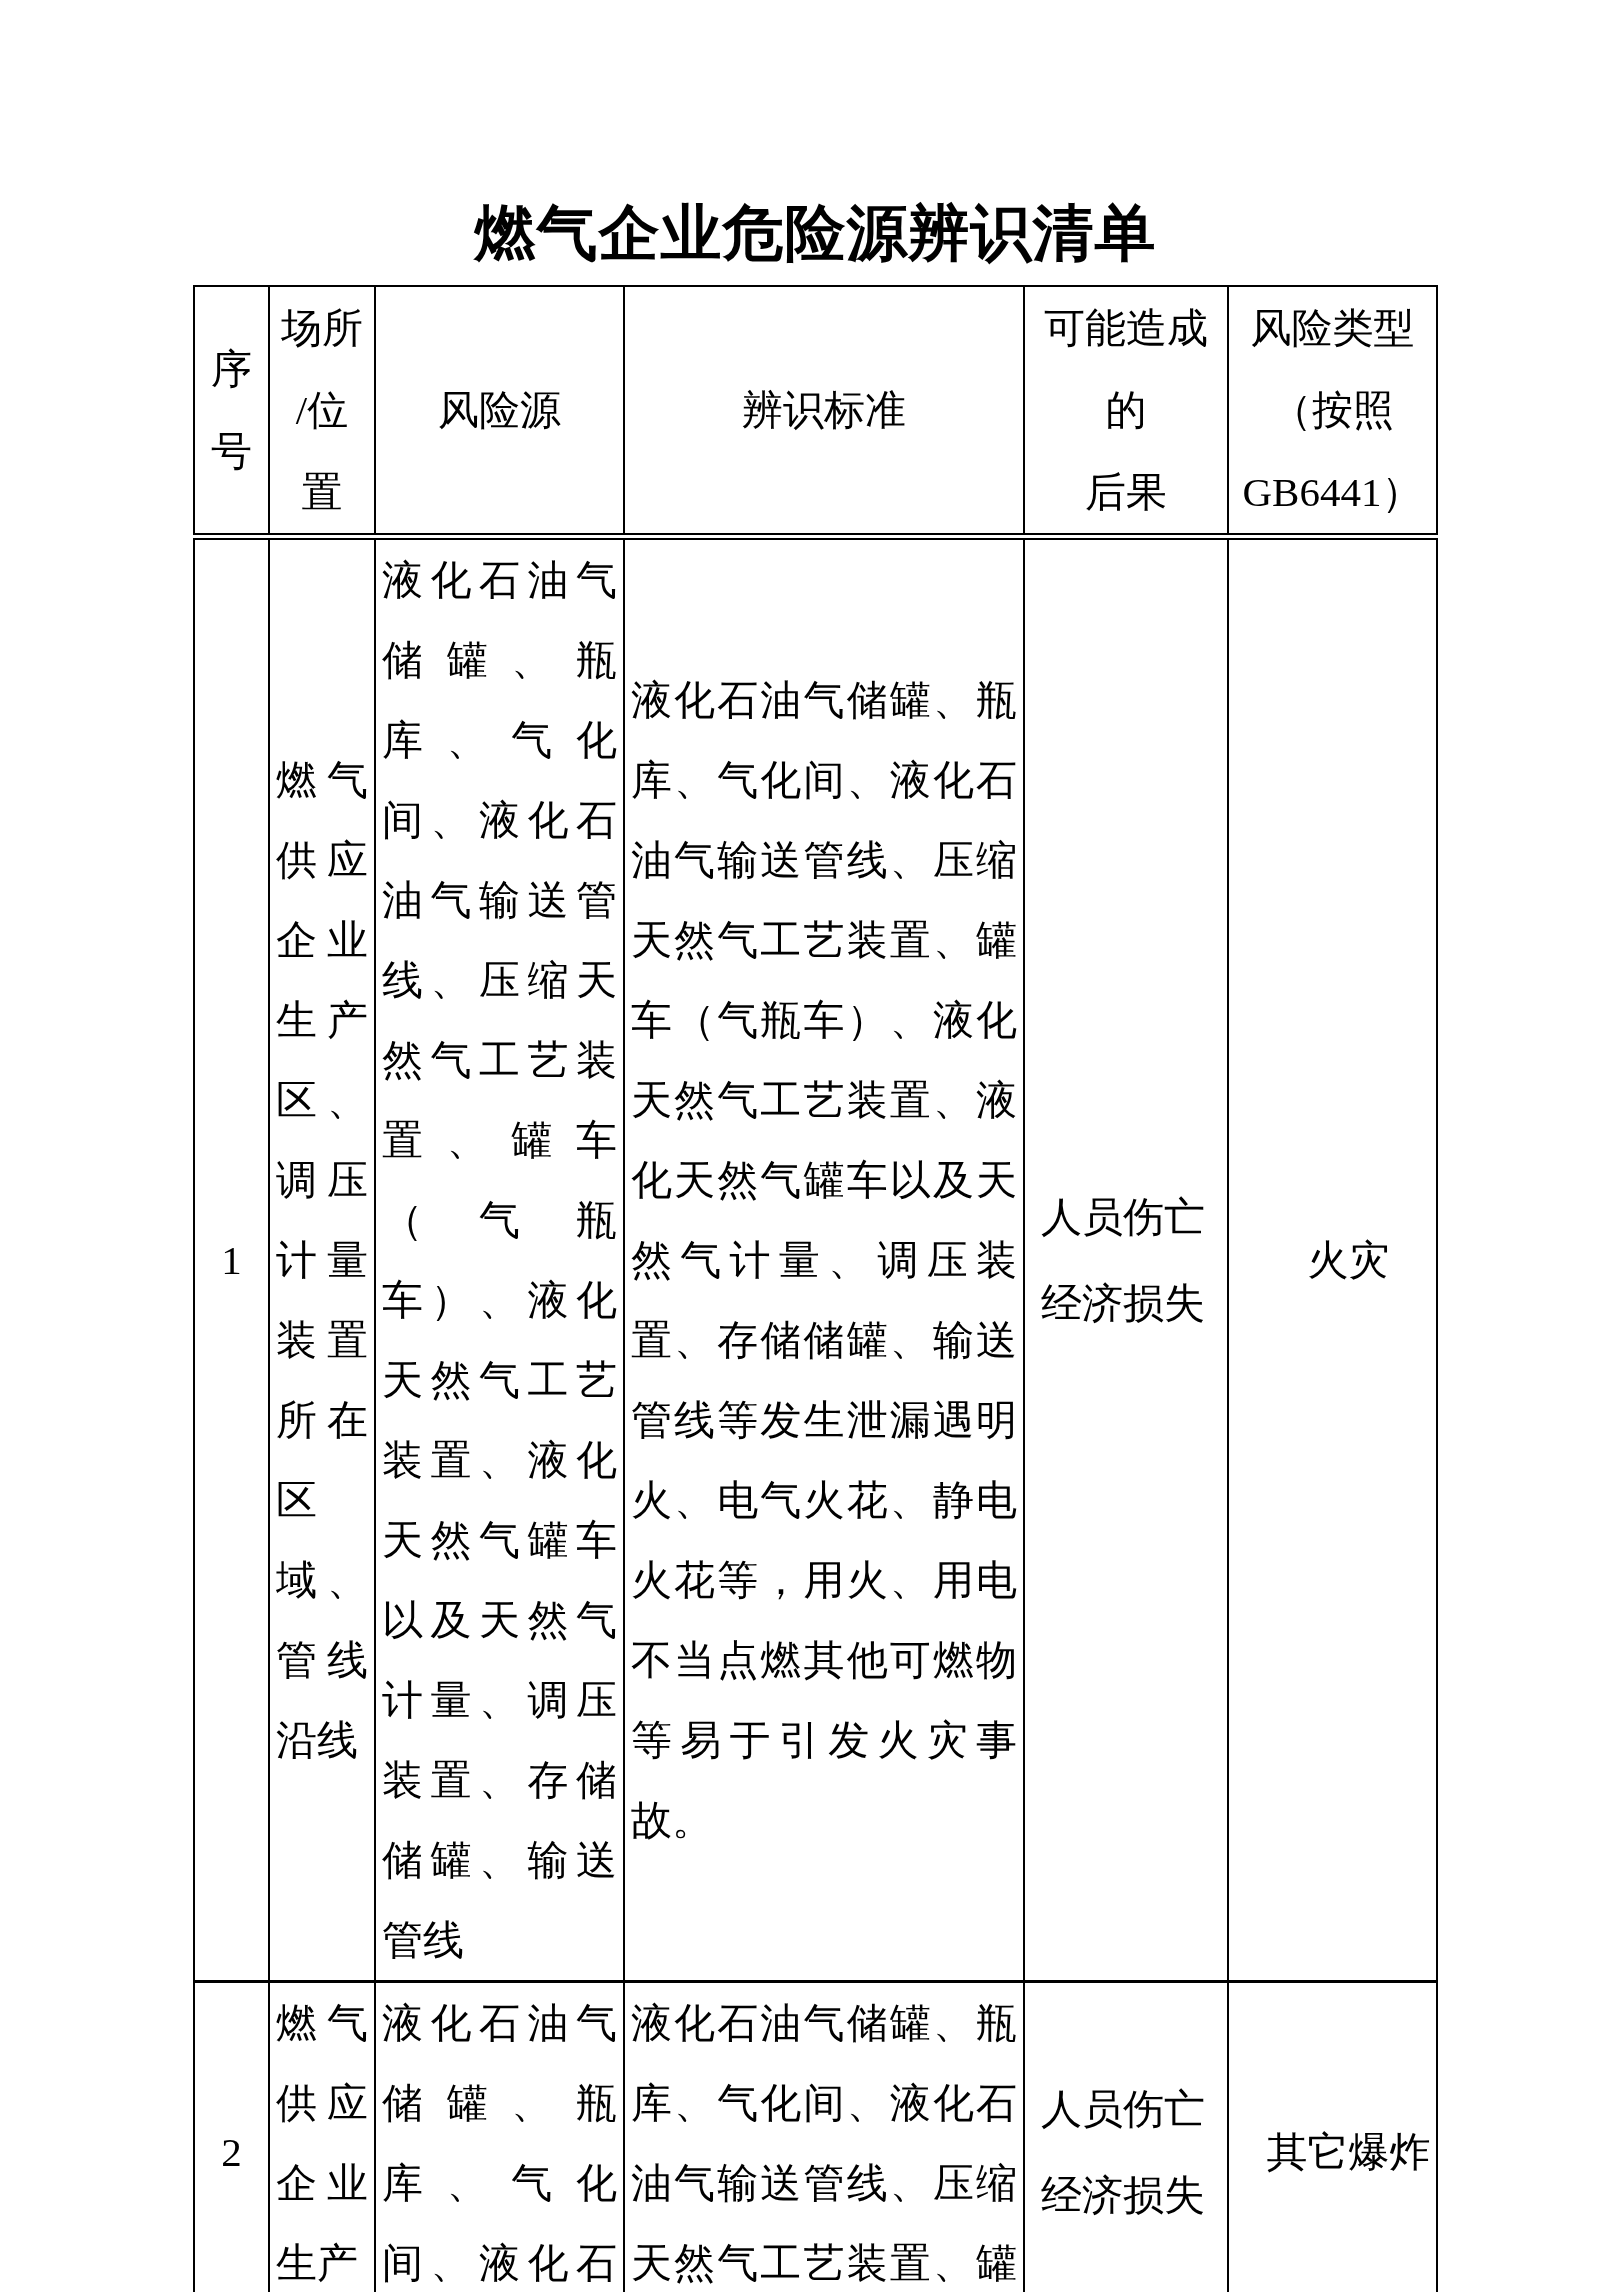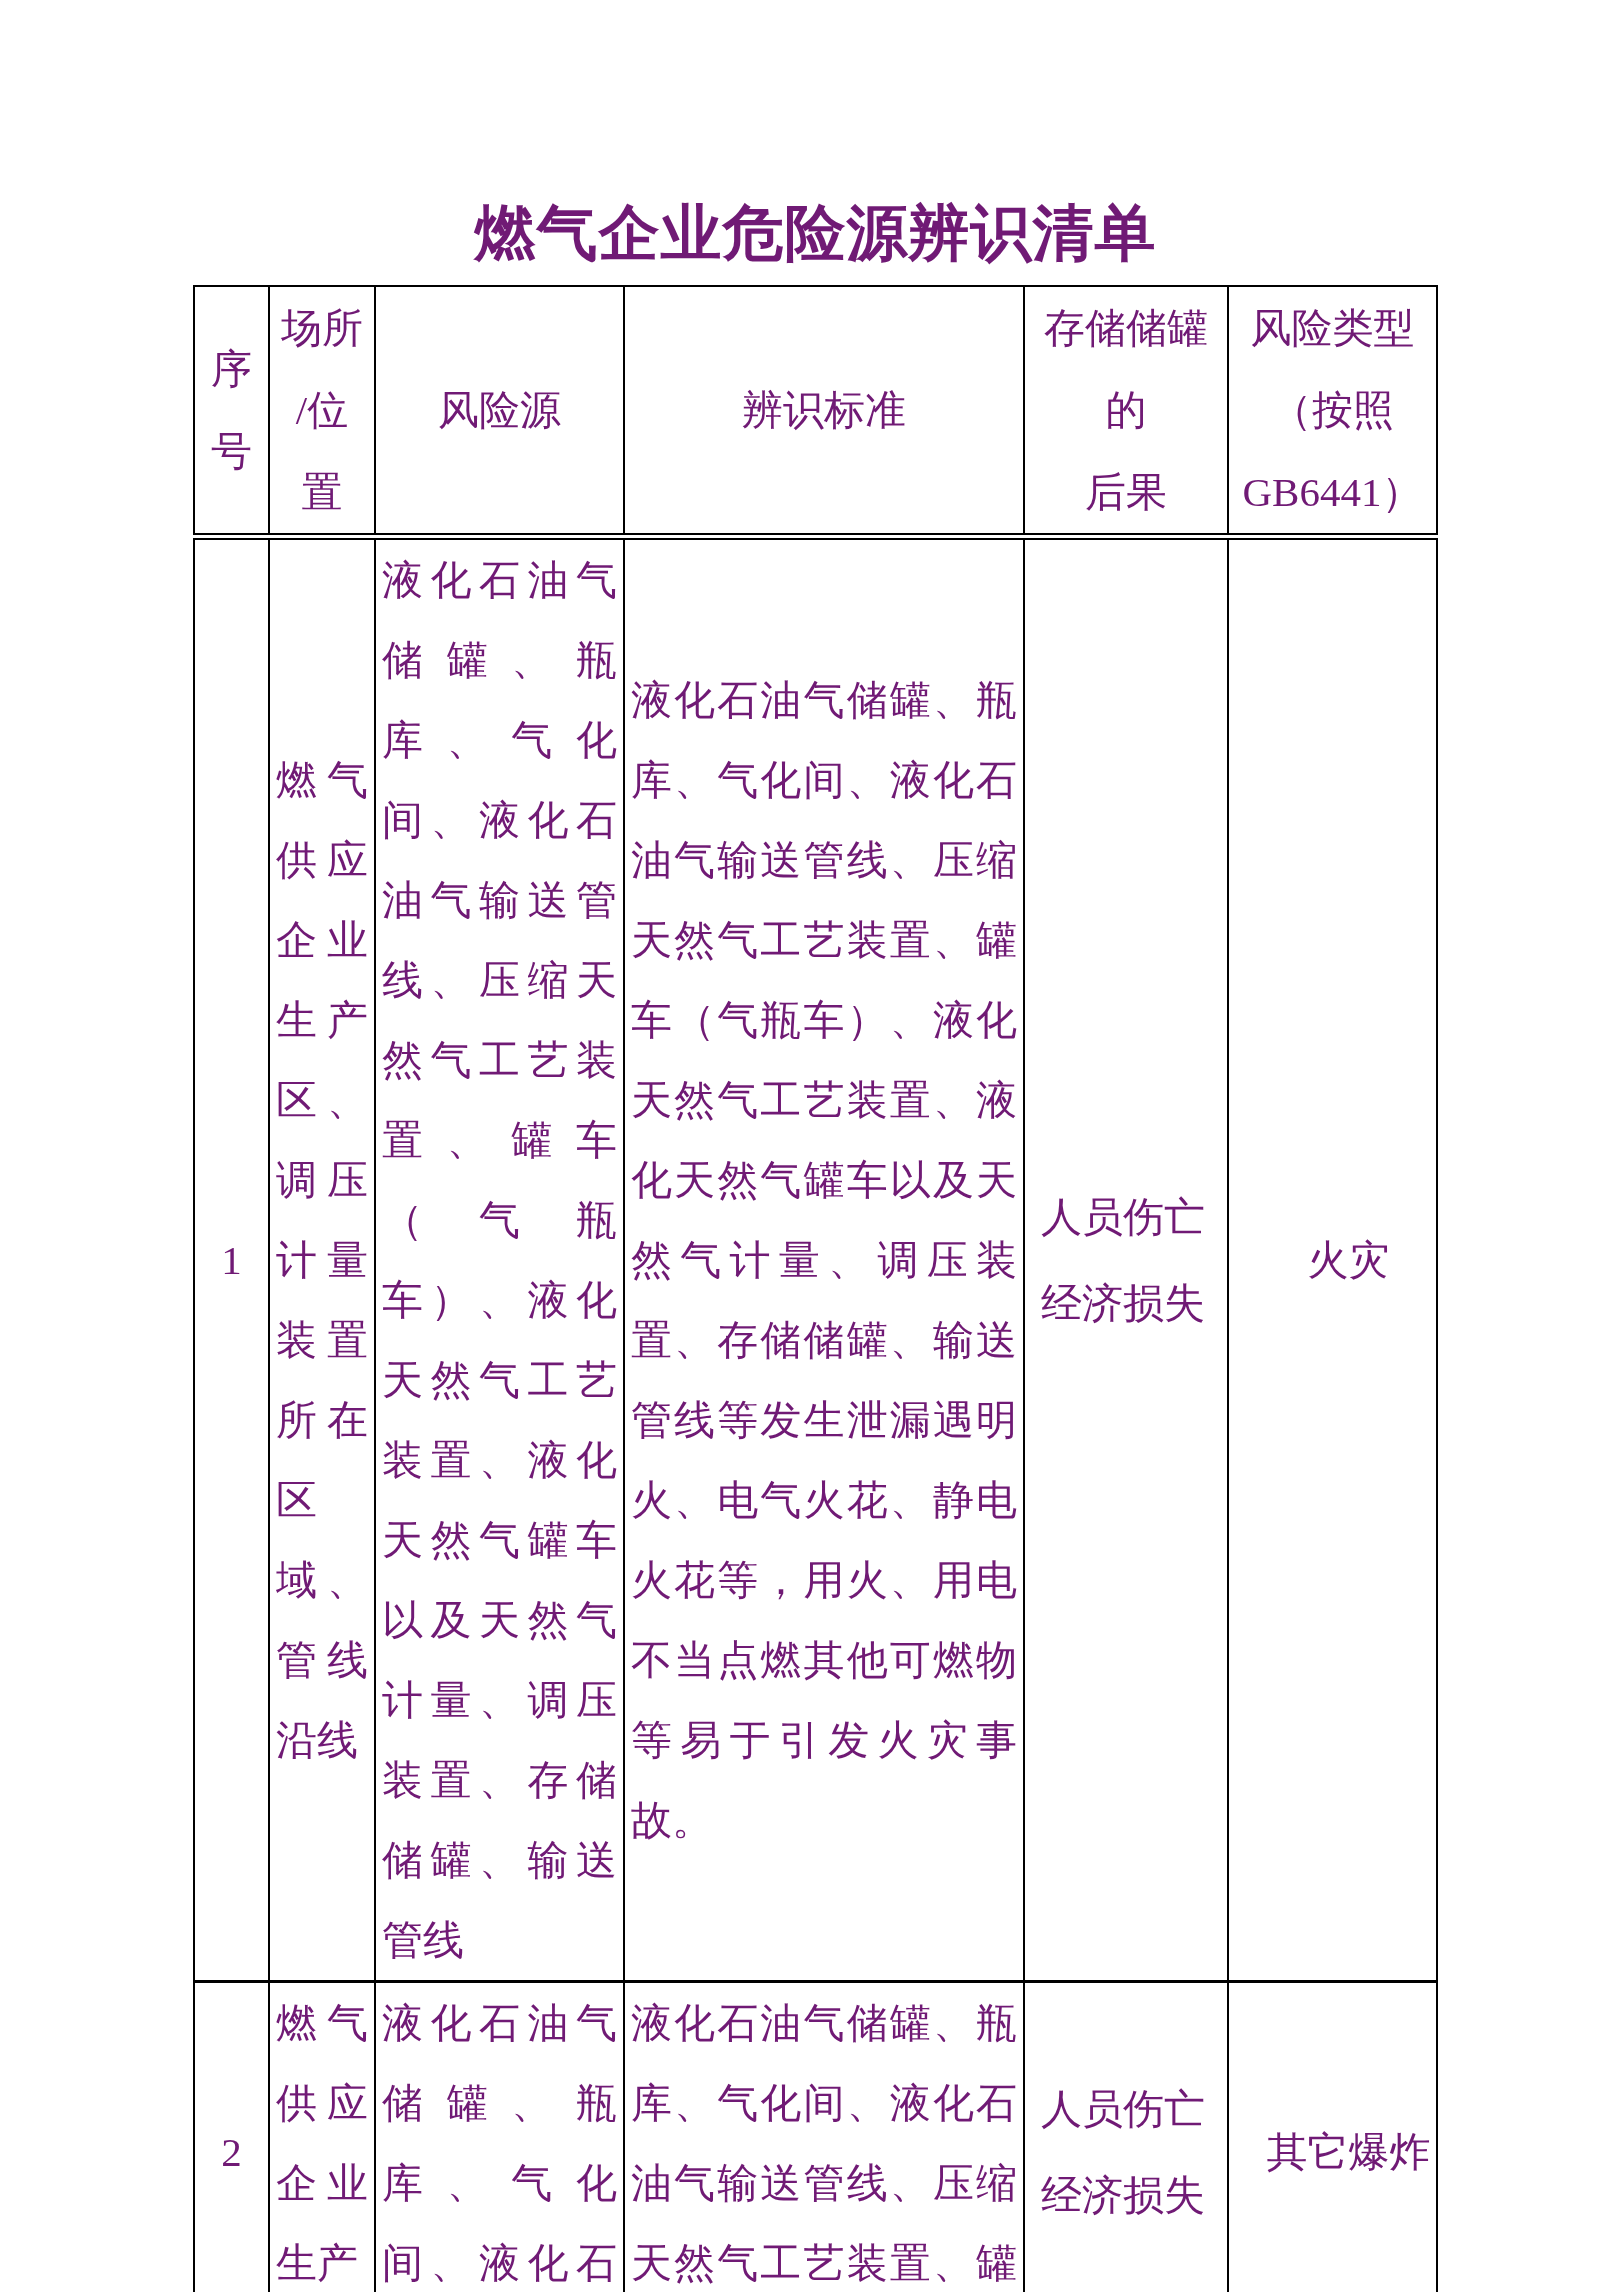--- a/index.html
+++ b/index.html
@@ -4,21 +4,21 @@
 <style>
   html, body { margin: 0; padding: 0; }
   body { background: #888; }
   .page {
     position: relative;
     width: 1620px;
     height: 2293px;
     background: #ffffff;
     overflow: hidden;
     font-family: "Liberation Serif", "DejaVu Serif", serif;
-    color: #701a75;
+    color: #000000;
   }
   .content {
     margin-left: 193px;
     width: 1245px;
     padding-top: 199px;
   }
   .doc-title {
     font-size: 61px;
     font-weight: bold;
     line-height: 69px;
@@ -99,21 +99,21 @@
       </colgroup>
       <tbody>
         <tr class="header-row">
           <th>序
 号</th>
           <th>场所
 /位
 置</th>
           <th>风险源</th>
           <th>辨识标准</th>
-          <th>存储储罐
+          <th>可能造成
 的
 后果</th>
           <th>风险类型
 （按照
 GB6441）</th>
         </tr>
 
         <tr class="data-row-1">
           <td class="cell-no">1</td>
           <td class="cell-justify">燃气供应企业生产区、调压计量装置所在区域、管线沿线</td>

